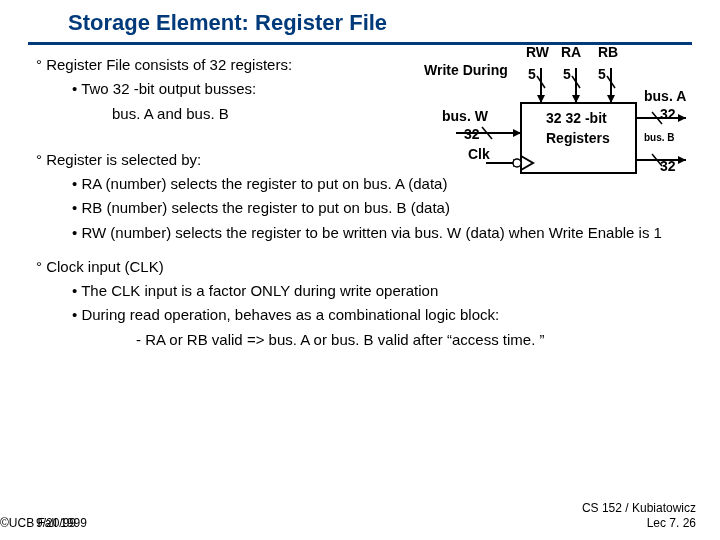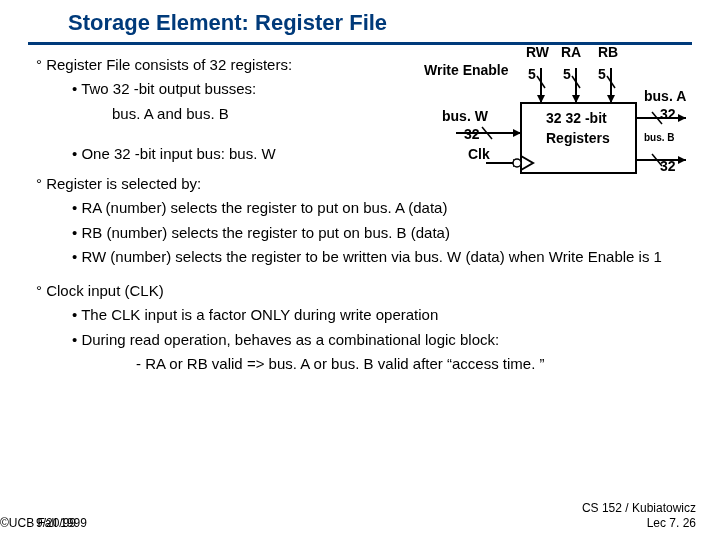--- a/index.html
+++ b/index.html
@@ -58,21 +58,20 @@
 <body>
 
 <div class="title">Storage Element: Register File</div>
 <div class="rule"></div>
 
 <div class="content">
 
   <div class="bp1 degree"><span>Register File consists of 32 registers:</span></div>
   <div class="bp2 dot"><span>Two 32 -bit output busses:</span></div>
   <div class="bp3"><span>bus. A and bus. B</span></div>
-  <div class="bp2 dot"><span>One 32 -bit input bus: bus. W</span></div>
 
   <div style="height:6px"></div>
 
   <div class="bp1 degree"><span>Register is selected by:</span></div>
   <div class="bp2 dot"><span>RA (number) selects the register to put on bus. A (data)</span></div>
   <div class="bp2 dot"><span>RB (number) selects the register to put on bus. B (data)</span></div>
   <div class="bp2 dot"><span>RW (number) selects the register to be  written via bus. W (data) when Write Enable is 1</span></div>
 
   <div style="height:10px"></div>
 
@@ -113,21 +112,21 @@
     <line x1="256" y1="64" x2="266" y2="76" stroke="#000" stroke-width="1.5"></line>
 
     <line x1="240" y1="112" x2="290" y2="112" stroke="#000" stroke-width="2"></line>
     <polygon points="290,112 282,108 282,116" fill="#000"></polygon>
     <line x1="256" y1="106" x2="266" y2="118" stroke="#000" stroke-width="1.5"></line>
   </svg>
   
   <span style="position:absolute;left:130px;top:-4px;font-weight:bold;font-size:14px">RW</span>
   <span style="position:absolute;left:165px;top:-4px;font-weight:bold;font-size:14px">RA</span>
   <span style="position:absolute;left:202px;top:-4px;font-weight:bold;font-size:14px">RB</span>
-  <span style="position:absolute;left:28px;top:14px;font-weight:bold;font-size:14px">Write Enable</span>
+  <span style="position:absolute;left:28px;top:14px;font-weight:bold;font-size:14px">Write During</span>
   <span style="position:absolute;left:132px;top:18px;font-weight:bold;font-size:14px">5</span>
   <span style="position:absolute;left:167px;top:18px;font-weight:bold;font-size:14px">5</span>
   <span style="position:absolute;left:202px;top:18px;font-weight:bold;font-size:14px">5</span>
   <span style="position:absolute;left:46px;top:60px;font-weight:bold;font-size:14px">bus. W</span>
   <span style="position:absolute;left:68px;top:78px;font-weight:bold;font-size:14px">32</span>
   <span style="position:absolute;left:72px;top:98px;font-weight:bold;font-size:14px">Clk</span>
   <span style="position:absolute;left:150px;top:62px;font-weight:bold;font-size:14px">32 32 -bit</span>
   <span style="position:absolute;left:150px;top:82px;font-weight:bold;font-size:14px">Registers</span>
   <span style="position:absolute;left:248px;top:40px;font-weight:bold;font-size:14px">bus. A</span>
   <span style="position:absolute;left:264px;top:58px;font-weight:bold;font-size:14px">32</span>

